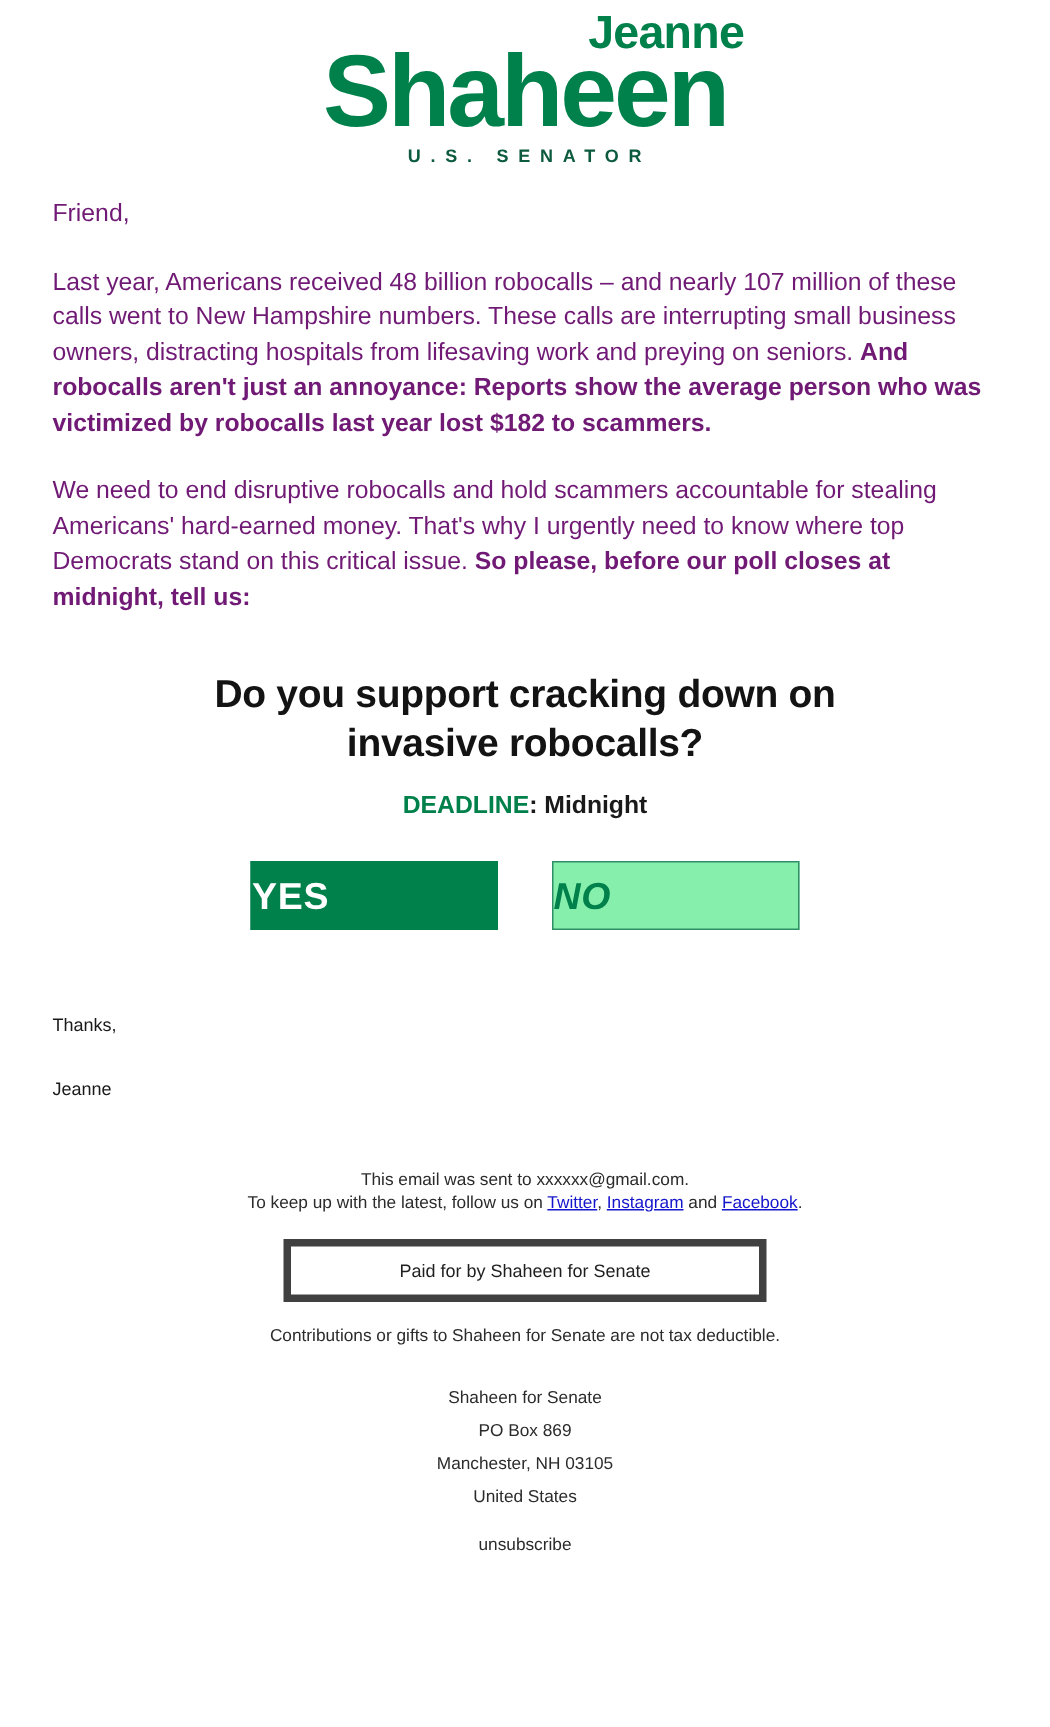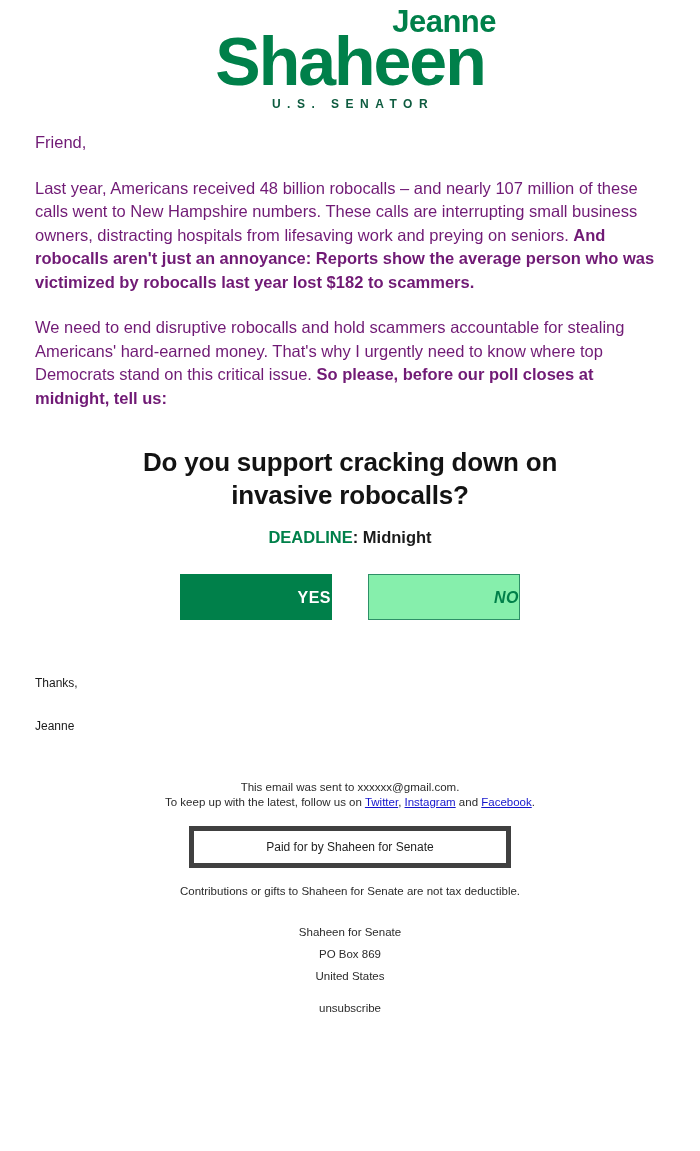--- a/index.html
+++ b/index.html
@@ -107,25 +107,25 @@
     color: #00804a;
   }
 
   .poll-buttons {
     margin-top: 26px;
     display: flex;
     justify-content: center;
     gap: 36px;
   }
   .btn {
-    width: 152px;
+    width: 165px;
     height: 46px;
     line-height: 46px;
-    text-align: right;
-    font-size: 16px;
+    text-align: left;
+    font-size: 25px;
     font-weight: bold;
     box-sizing: border-box;
     letter-spacing: 0.5px;
     text-decoration: none;
     display: block;
     cursor: pointer;
   }
   .btn-yes {
     background: #00804a;
     color: #ffffff;
@@ -252,20 +252,21 @@
 
     <div class="paid-box">
       <span>Paid for by Shaheen for Senate</span>
     </div>
 
     <div class="footer-disclaimer">Contributions or gifts to Shaheen for Senate are not tax deductible.</div>
 
     <div class="footer-address">
       <div>Shaheen for Senate</div>
       <div>PO Box 869</div>
+      <div>Manchester, NH 03105</div>
       <div>United States</div>
     </div>
 
     <a class="footer-unsub" href="#">unsubscribe</a>
 
   </div>
 
 </div>
 
 </body></html>

